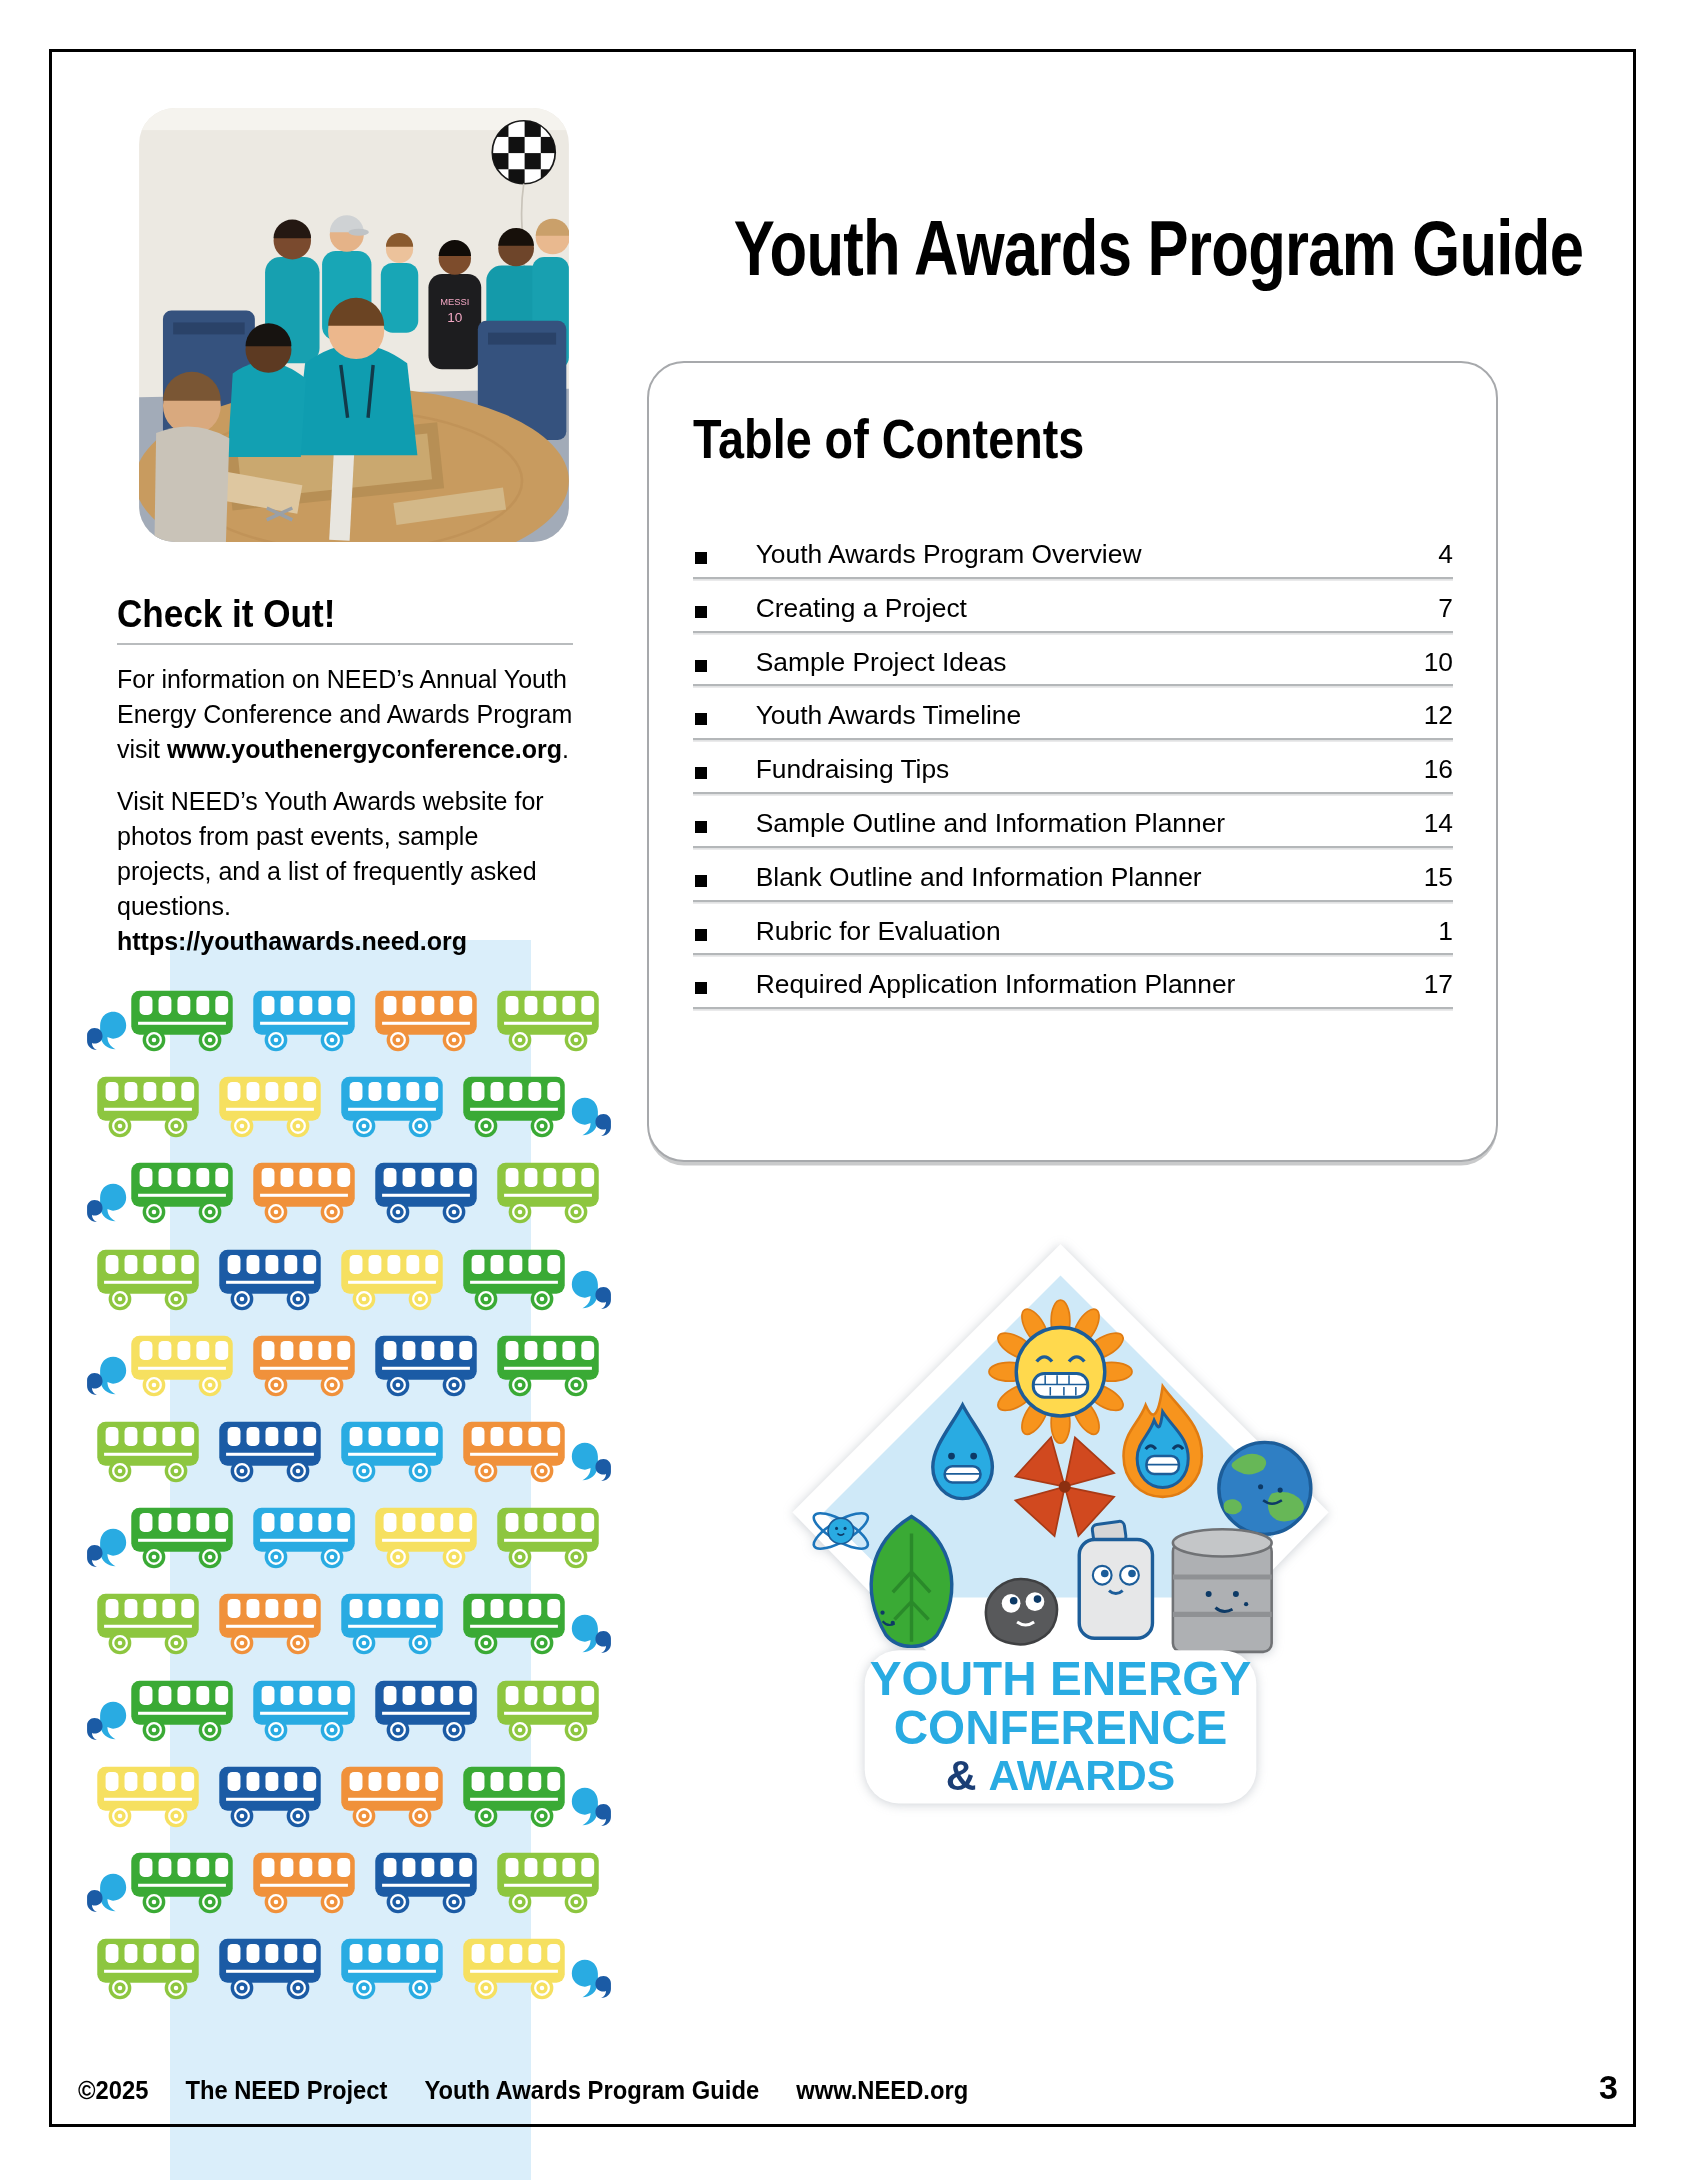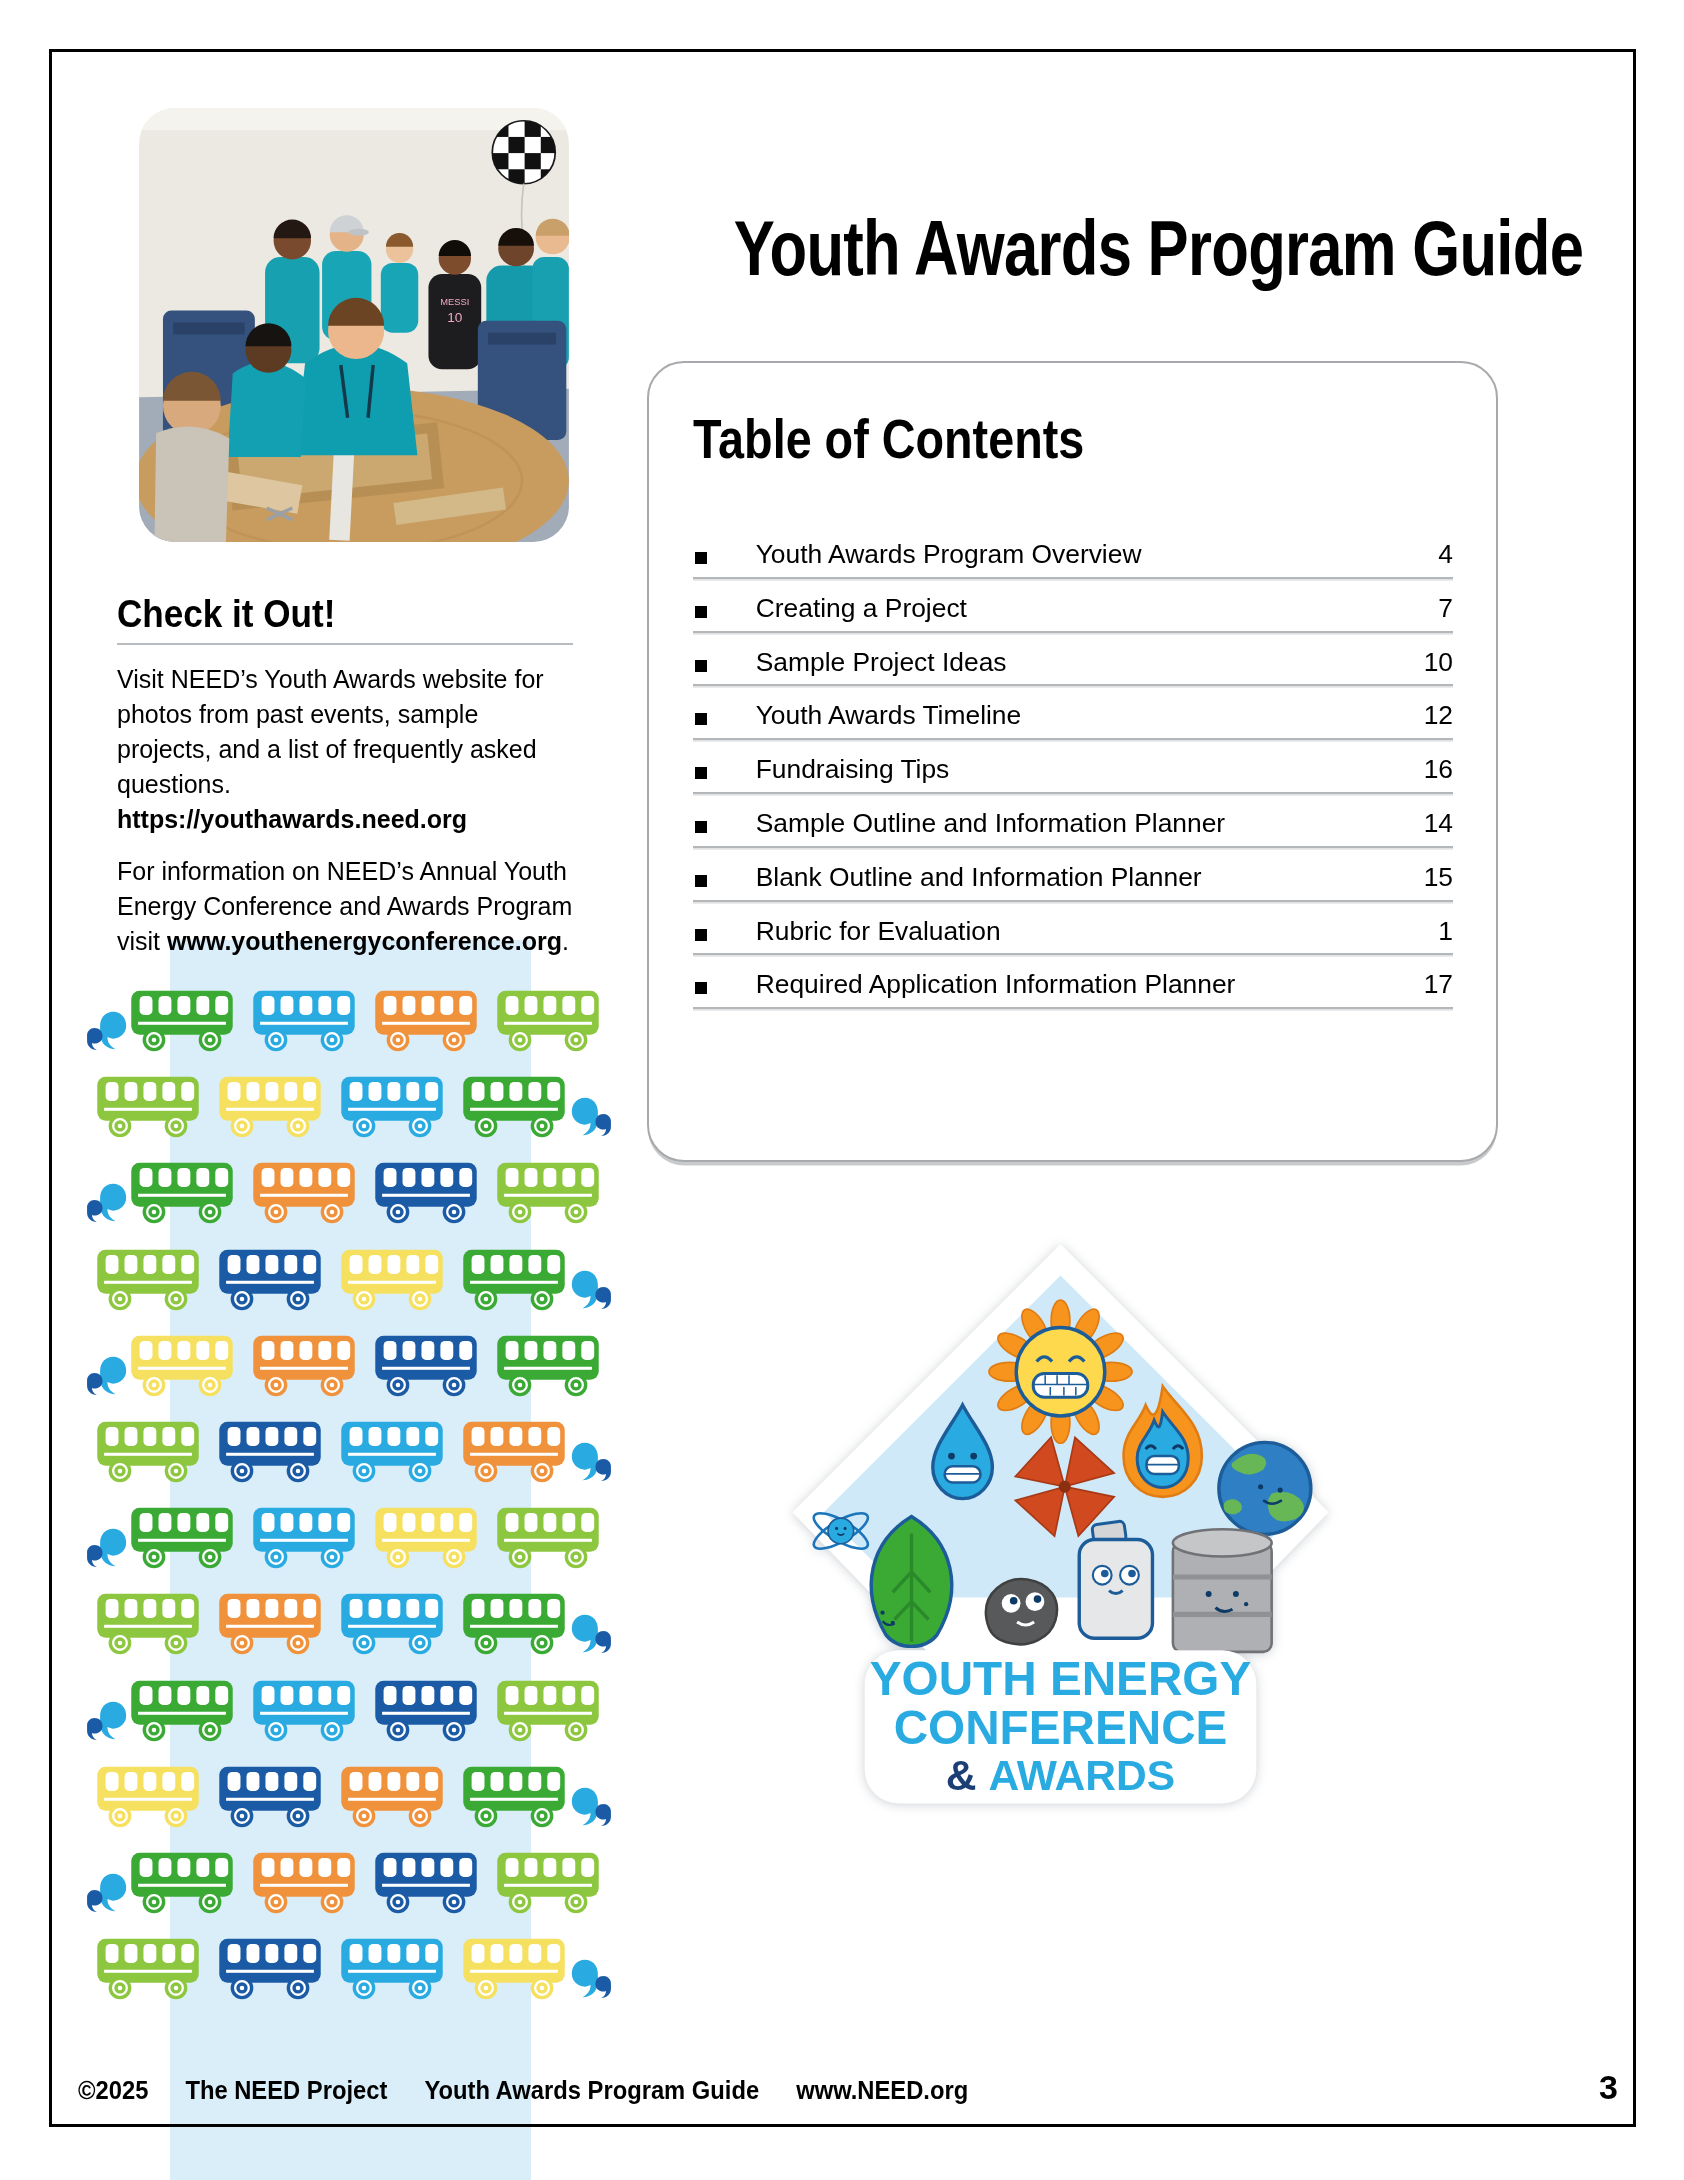--- a/index.html
+++ b/index.html
@@ -144,25 +144,25 @@
       <circle cx="62" cy="350" r="34" fill="#d9a97e"></circle>
       <path d="M28 344 a34 34 0 0 1 68 0 Z" fill="#7a5634"></path>
       <path d="M20 382 q44 -18 86 6 l-4 122 l-84 0 Z" fill="#c9c3b8"></path>
     </svg>
   </div>
 
   <section class="checkout">
     <h2>Check it Out!</h2>
     <div class="rule"></div>
     <p>
+      <span>For information on NEED’s Annual Youth Energy Conference and Awards Program visit </span><span class="blink">www.youthenergyconference.org</span><span>.</span>
+    </p>
+    <p>
       <span>Visit NEED’s Youth Awards website for photos from past events, sample projects, and a list of frequently asked questions.</span>
       <span class="blink">https://youthawards.need.org</span>
-    </p>
-    <p>
-      <span>For information on NEED’s Annual Youth Energy Conference and Awards Program visit </span><span class="blink">www.youthenergyconference.org</span><span>.</span>
     </p>
   </section>
 
   <h1 class="title">Youth Awards Program Guide</h1>
 
   <div class="toc-box">
     <h2 class="toc-heading">Table of Contents</h2>
     <div class="toc-list">
         <div class="toc-row">
           <span class="bullet"></span>

